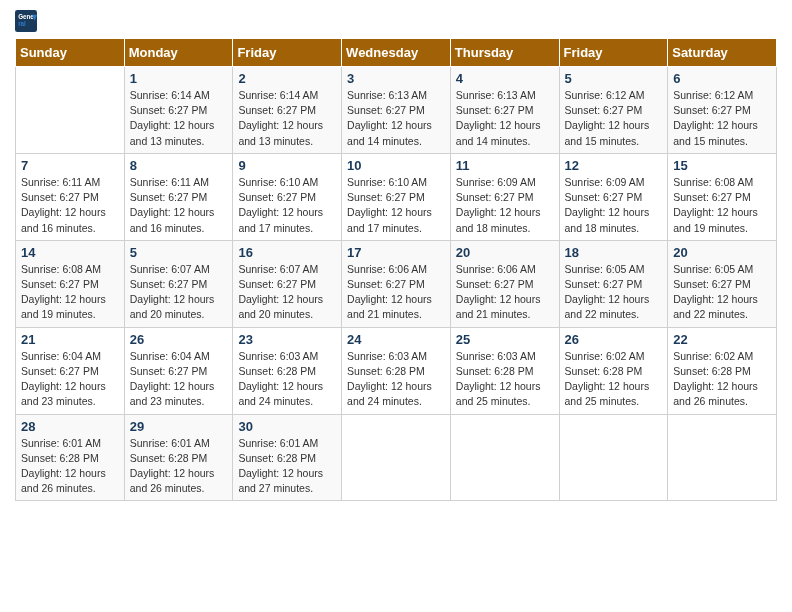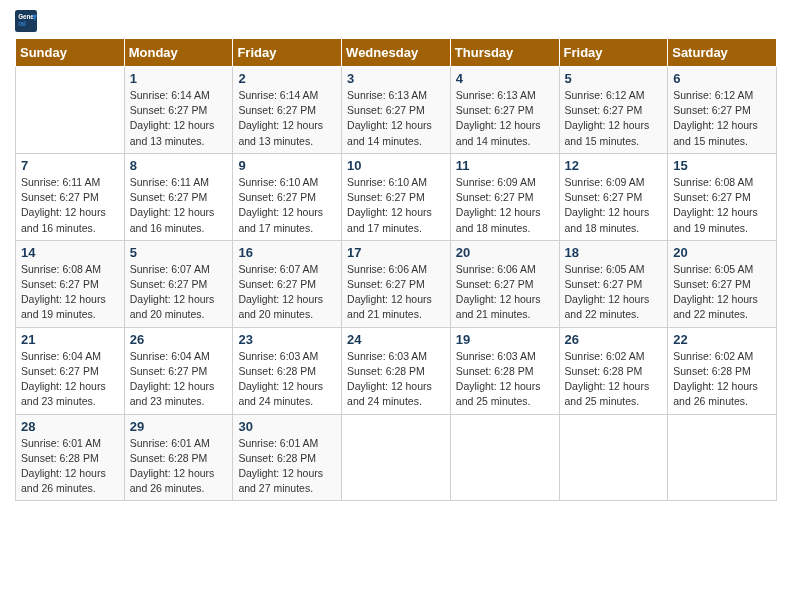--- a/index.html
+++ b/index.html
@@ -283,21 +283,21 @@
 and 24 minutes.</div>
         </td>
         <td>
           <span class="day-num">24</span>
           <div class="day-info" style="white-space: pre-line;">Sunrise: 6:03 AM
 Sunset: 6:28 PM
 Daylight: 12 hours
 and 24 minutes.</div>
         </td>
         <td>
-          <span class="day-num">19</span>
+          <span class="day-num">25</span>
           <div class="day-info" style="white-space: pre-line;">Sunrise: 6:03 AM
 Sunset: 6:28 PM
 Daylight: 12 hours
 and 25 minutes.</div>
         </td>
         <td>
           <span class="day-num">26</span>
           <div class="day-info" style="white-space: pre-line;">Sunrise: 6:02 AM
 Sunset: 6:28 PM
 Daylight: 12 hours

